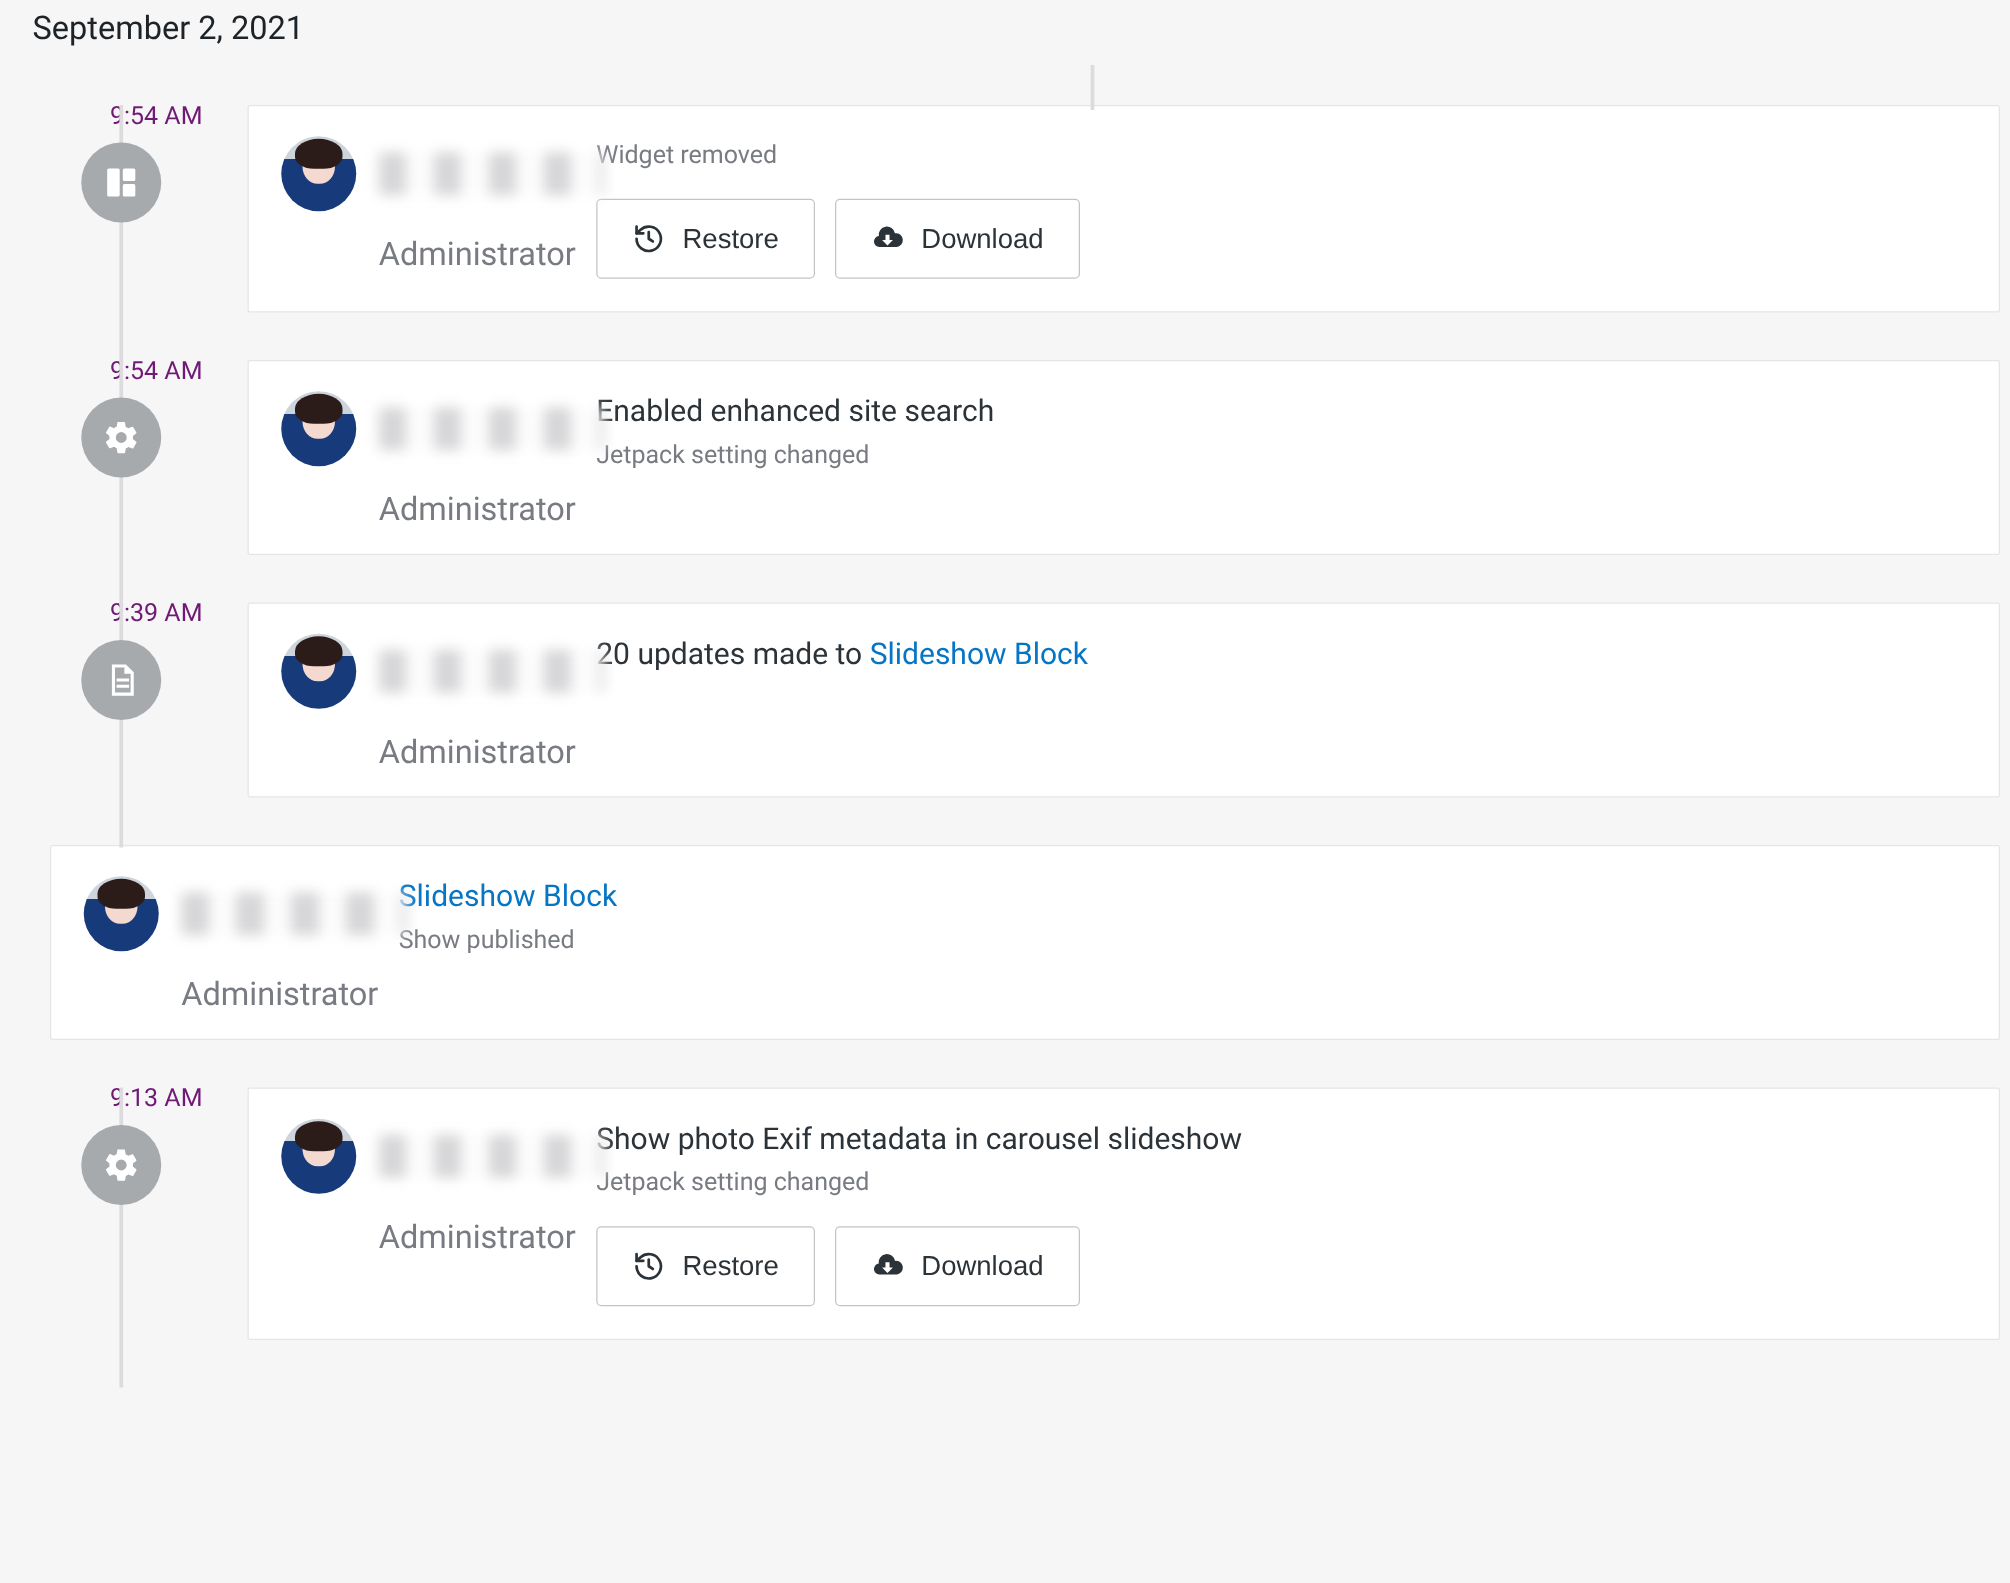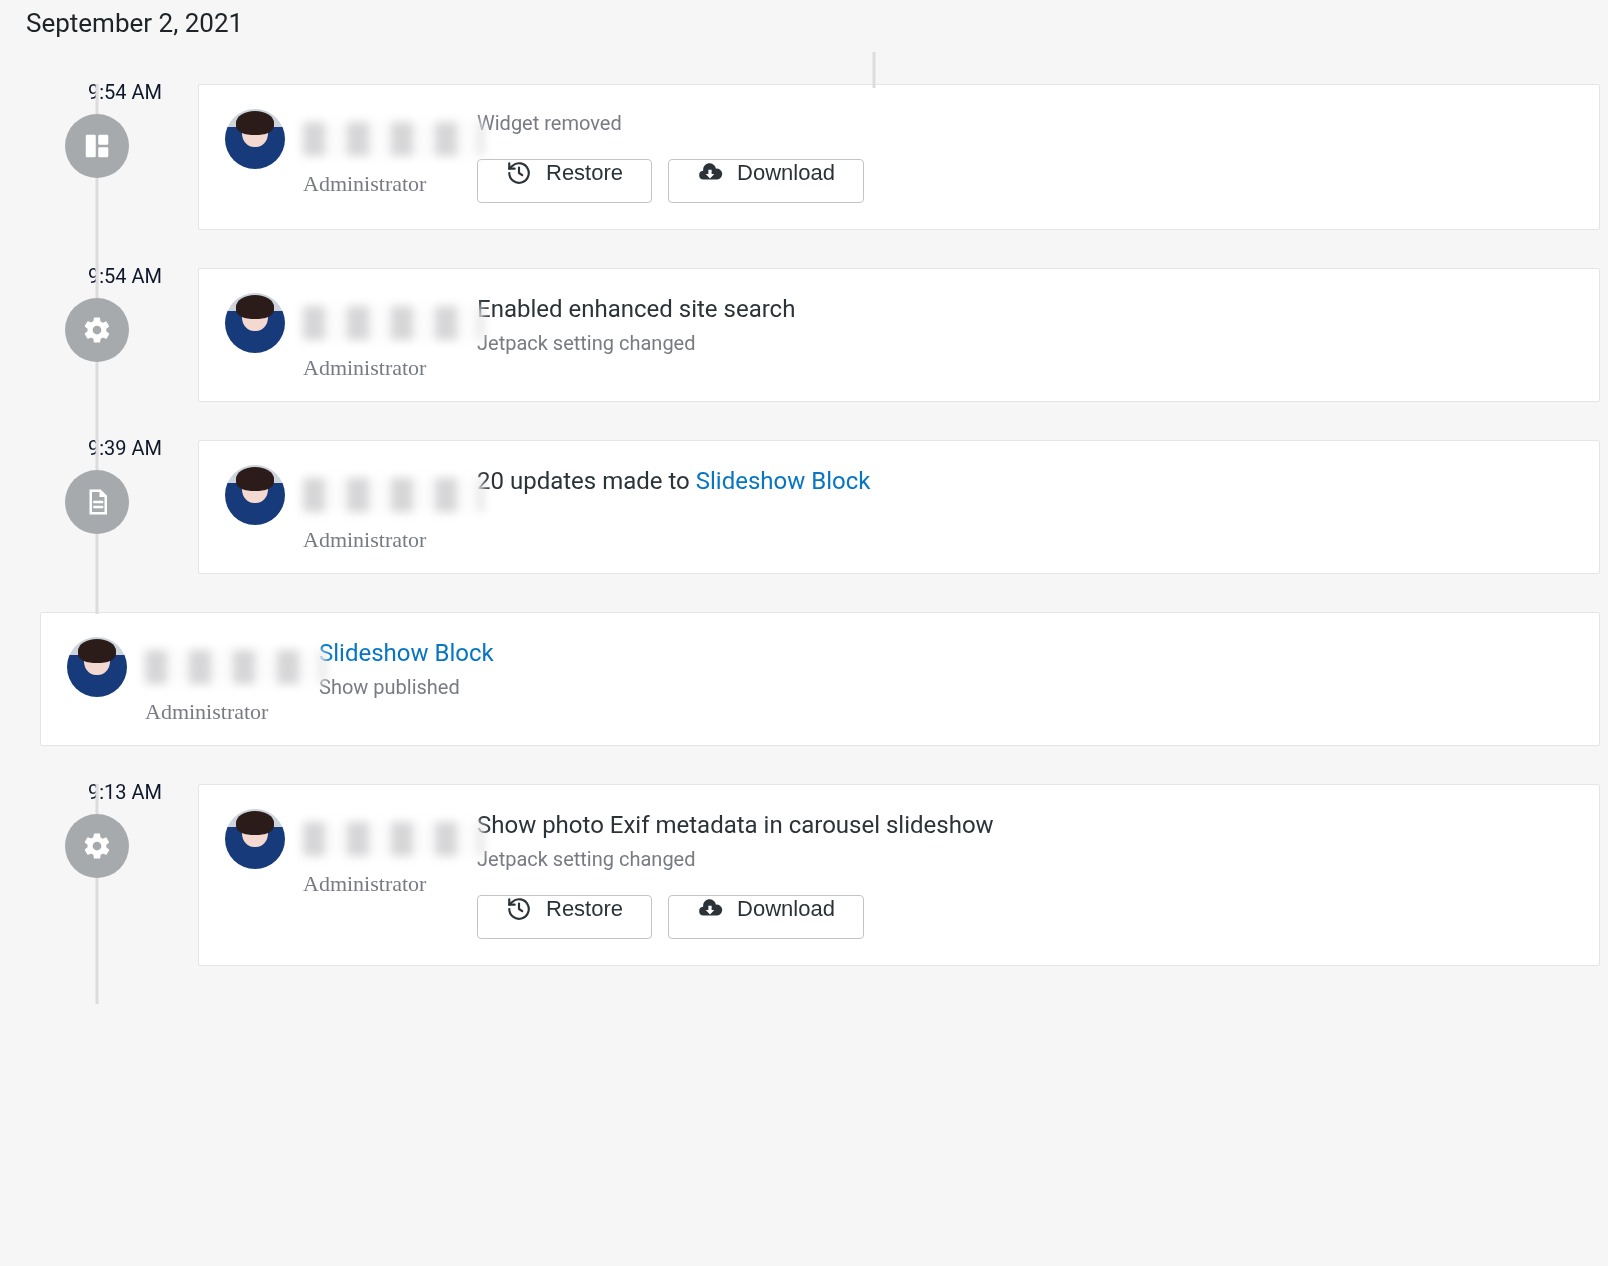--- a/index.html
+++ b/index.html
@@ -33,21 +33,21 @@
   .timeline-col {
     width: 158px;
     flex: 0 0 158px;
     display: flex;
     flex-direction: column;
     align-items: center;
     position: relative;
   }
   .time-label {
     font-size: 20px;
-    color: #0f172a;
+    color: #701a75;
     align-self: flex-end;
     padding-right: 14px;
     margin-bottom: 10px;
     margin-top: -4px;
   }
   .icon-bubble {
     width: 64px;
     height: 64px;
     border-radius: 50%;
     display: flex;
@@ -135,25 +135,24 @@
   }
   .name-redacted {
     width: 180px;
     height: 34px;
     background: repeating-linear-gradient(90deg,
       #d6d6d8 0 22px, #fcfcfc 22px 44px);
     filter: blur(5px);
     border-radius: 2px;
   }
   .role {
-    font-size: 22px;
+    font-size: 26px;
     color: #787c82;
-    margin-top: 2px;
+    margin-top: 20px;
     margin-left: 78px;
-    font-family: Liberation Serif, serif;
   }
 
   .content {
     flex: 1;
     padding-top: 2px;
   }
   .title {
     font-size: 24px;
     color: #2c3338;
     margin-bottom: 8px;
@@ -165,29 +164,29 @@
   .subtitle {
     font-size: 20px;
     color: #787c82;
   }
   .actions {
     margin-top: 24px;
     display: flex;
     gap: 16px;
   }
   .btn {
-    height: 44px;
+    height: 64px;
     padding: 0 28px;
     background: #fff;
     border: 1px solid #c3c4c7;
     border-radius: 4px;
     font-size: 22px;
     color: #2c3338;
     display: flex;
-    align-items: flex-start;
+    align-items: center;
     gap: 14px;
     cursor: pointer;
   }
 
   .icon-svg { width: 26px; height: 26px; }
   .bubble-svg { width: 30px; height: 30px; }
 </style>
 </head>
 <body>
 

